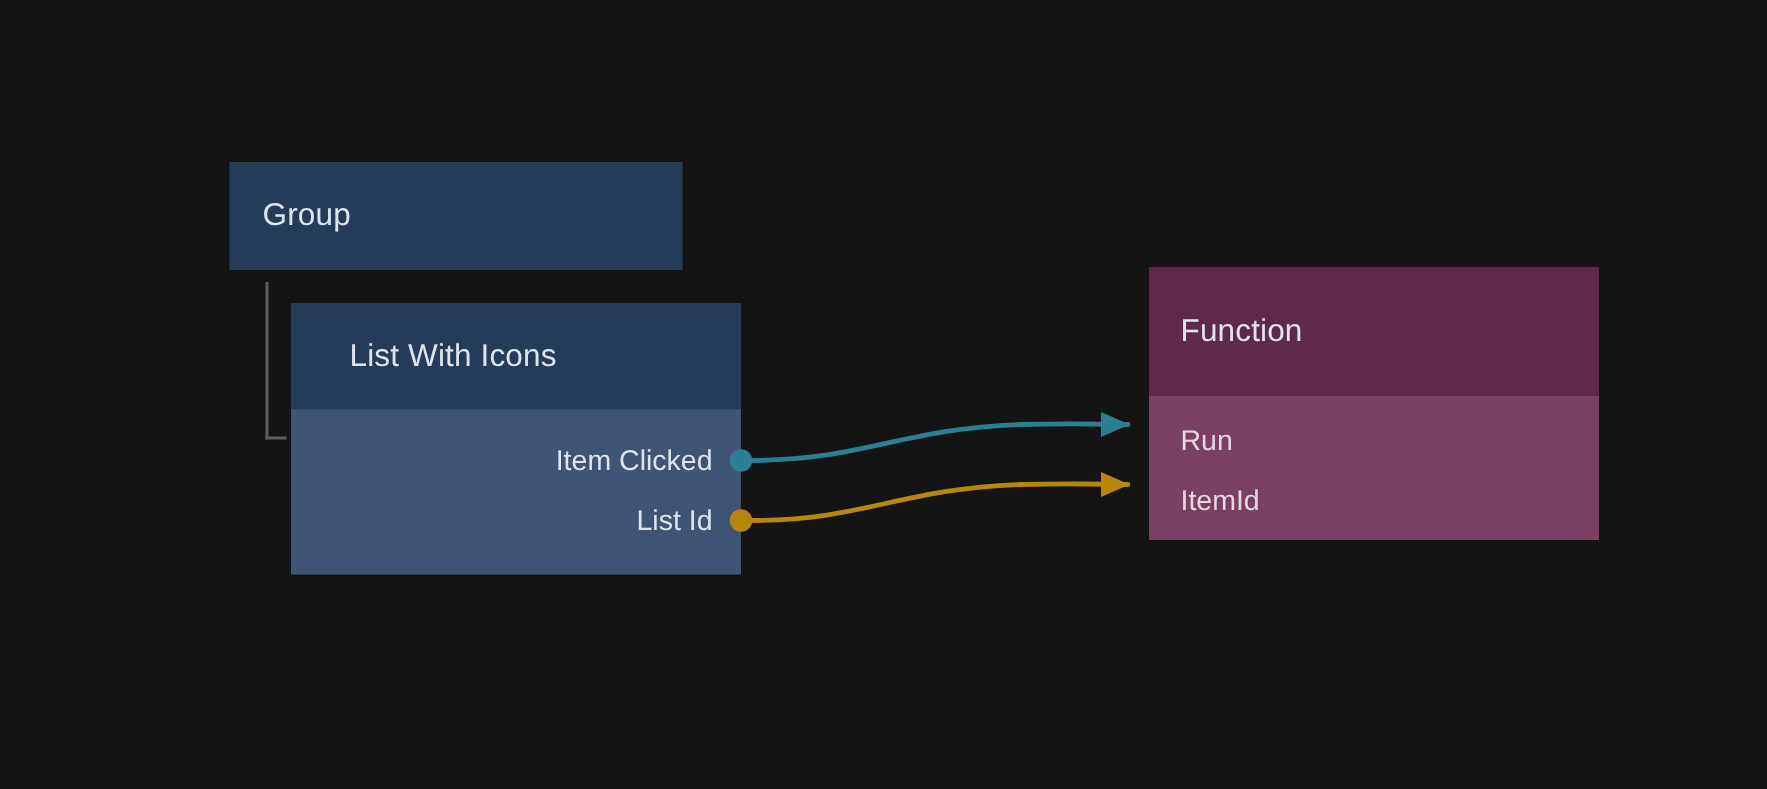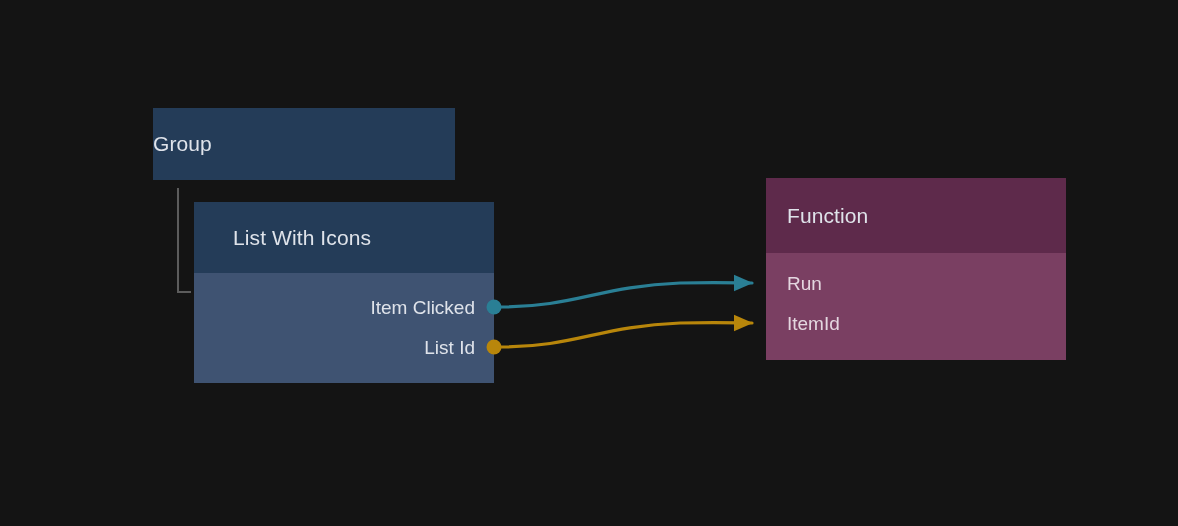--- a/index.html
+++ b/index.html
@@ -54,20 +54,21 @@
   #group-node {
     left: 153px;
     top: 108px;
     width: 302px;
     height: 72px;
     background: #243c58;
   }
   #group-node .node-header {
     width: 100%;
     height: 72px;
+    padding-left: 22px;
   }
 
   
   .bracket {
     position: absolute;
     left: 177px;
     top: 188px;
     width: 14px;
     height: 105px;
     border-left: 2px solid #5c5c5c;
@@ -111,21 +112,21 @@
   
   #function-node {
     left: 766px;
     top: 178px;
     width: 300px;
     height: 182px;
     background: #7a3f62;
   }
   #function-node .node-header {
     width: 100%;
-    height: 75px;
+    height: 86px;
     padding-left: 21px;
     background: #5e2a4b;
   }
   #function-node .node-body {
     width: 100%;
     height: 109px;
     background: #7a3f62;
     padding-left: 21px;
     padding-top: 16px;
   }

